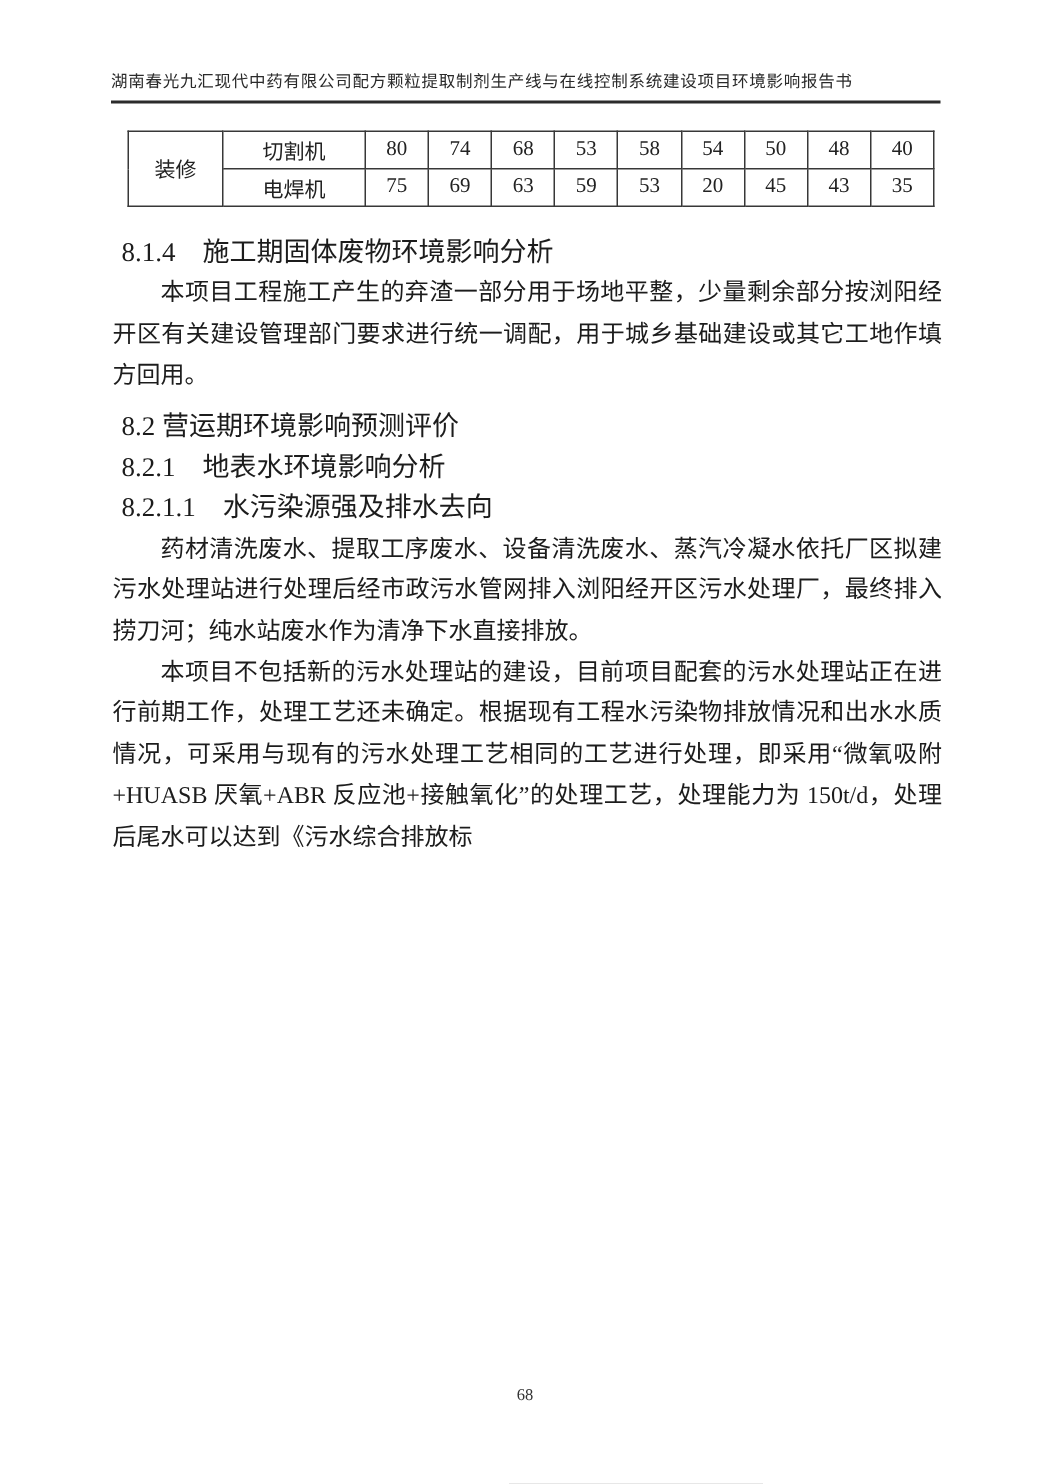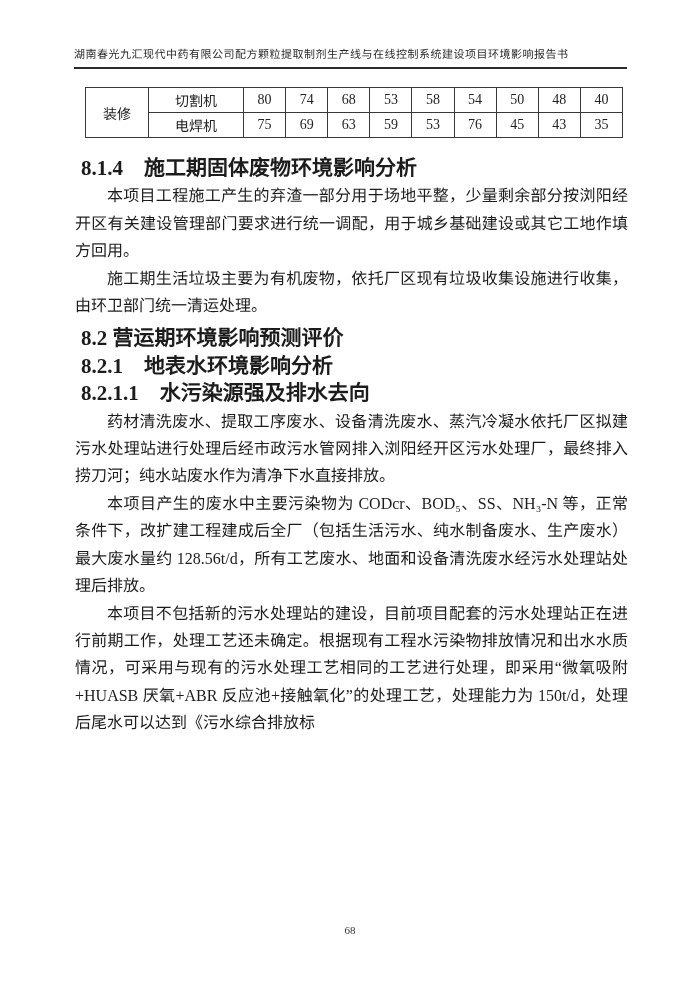--- a/index.html
+++ b/index.html
@@ -51,22 +51,22 @@
     font-size:16px;
     line-height:27.4px;
     text-align:justify;
     color:#1c1c1c;
   }
   .content p{margin:0;text-indent:2em;}
   .content .heading{
     margin:0;
     text-indent:0;
     padding-left:6px;
-    font-weight:bold;
-    font-size:21px;
+    font-weight:normal;
+    font-size:18px;
   }
   .content .heading.sp{margin-top:6px;}
   
   .page-number{
     position:absolute;
     top:924px;left:0;width:700px;
     text-align:center;
     font-size:11px;
     color:#333;
   }
@@ -108,35 +108,33 @@
         <td>48</td>
         <td>40</td>
       </tr>
       <tr>
         <td>电焊机</td>
         <td>75</td>
         <td>69</td>
         <td>63</td>
         <td>59</td>
         <td>53</td>
-        <td>76</td>
+        <td>20</td>
         <td>45</td>
         <td>43</td>
         <td>35</td>
       </tr>
     </tbody>
   </table>
 
   <div class="content">
     <div class="heading sp">8.1.4　施工期固体废物环境影响分析</div>
     <p>本项目工程施工产生的弃渣一部分用于场地平整，少量剩余部分按浏阳经开区有关建设管理部门要求进行统一调配，用于城乡基础建设或其它工地作填方回用。</p>
-    <p>施工期生活垃圾主要为有机废物，依托厂区现有垃圾收集设施进行收集，由环卫部门统一清运处理。</p>
     <div class="heading sp">8.2 营运期环境影响预测评价</div>
     <div class="heading">8.2.1　地表水环境影响分析</div>
     <div class="heading">8.2.1.1　水污染源强及排水去向</div>
     <p>药材清洗废水、提取工序废水、设备清洗废水、蒸汽冷凝水依托厂区拟建污水处理站进行处理后经市政污水管网排入浏阳经开区污水处理厂，最终排入捞刀河；纯水站废水作为清净下水直接排放。</p>
-    <p>本项目产生的废水中主要污染物为 CODcr、BOD₅、SS、NH₃-N 等，正常条件下，改扩建工程建成后全厂（包括生活污水、纯水制备废水、生产废水）最大废水量约 128.56t/d，所有工艺废水、地面和设备清洗废水经污水处理站处理后排放。</p>
     <p>本项目不包括新的污水处理站的建设，目前项目配套的污水处理站正在进行前期工作，处理工艺还未确定。根据现有工程水污染物排放情况和出水水质情况，可采用与现有的污水处理工艺相同的工艺进行处理，即采用“微氧吸附+HUASB 厌氧+ABR 反应池+接触氧化”的处理工艺，处理能力为 150t/d，处理后尾水可以达到《污水综合排放标</p>
   </div>
 
   <div class="page-number">68</div>
 
 </div>
 
 </body></html>

